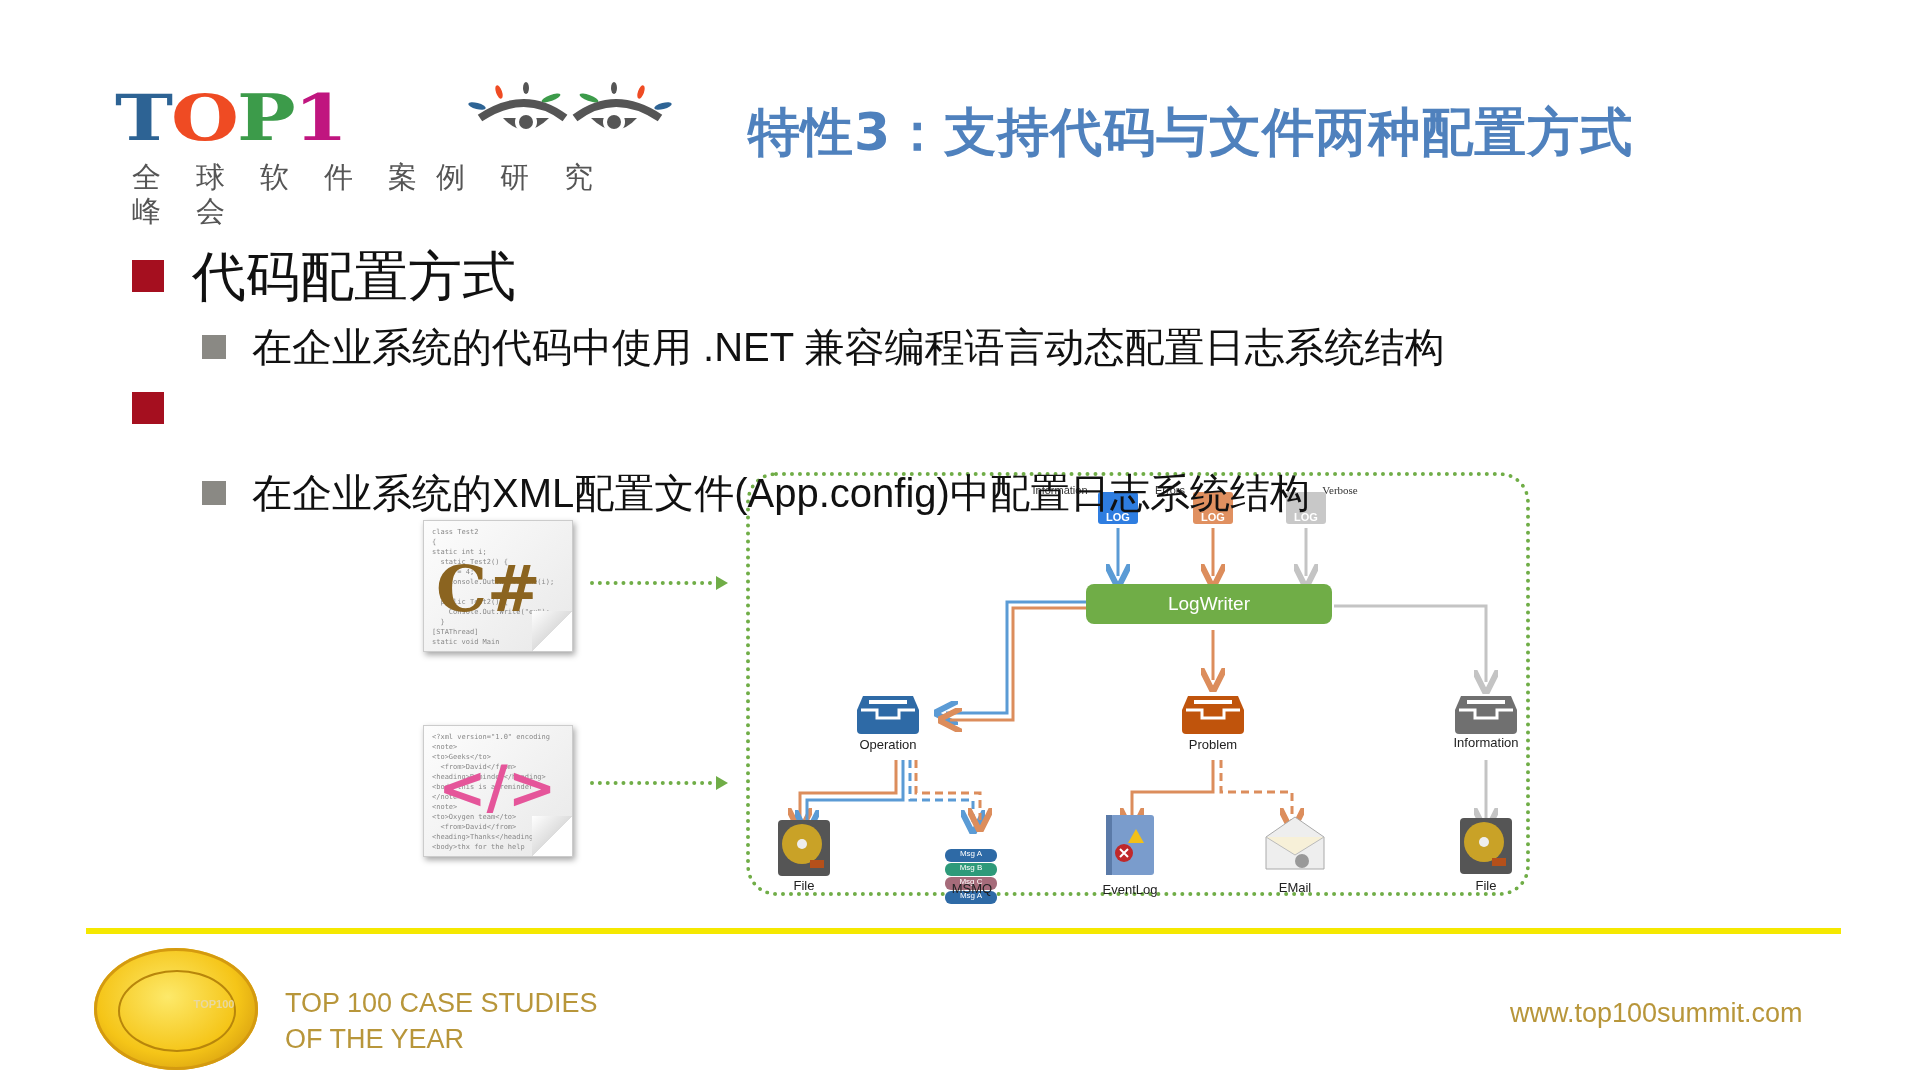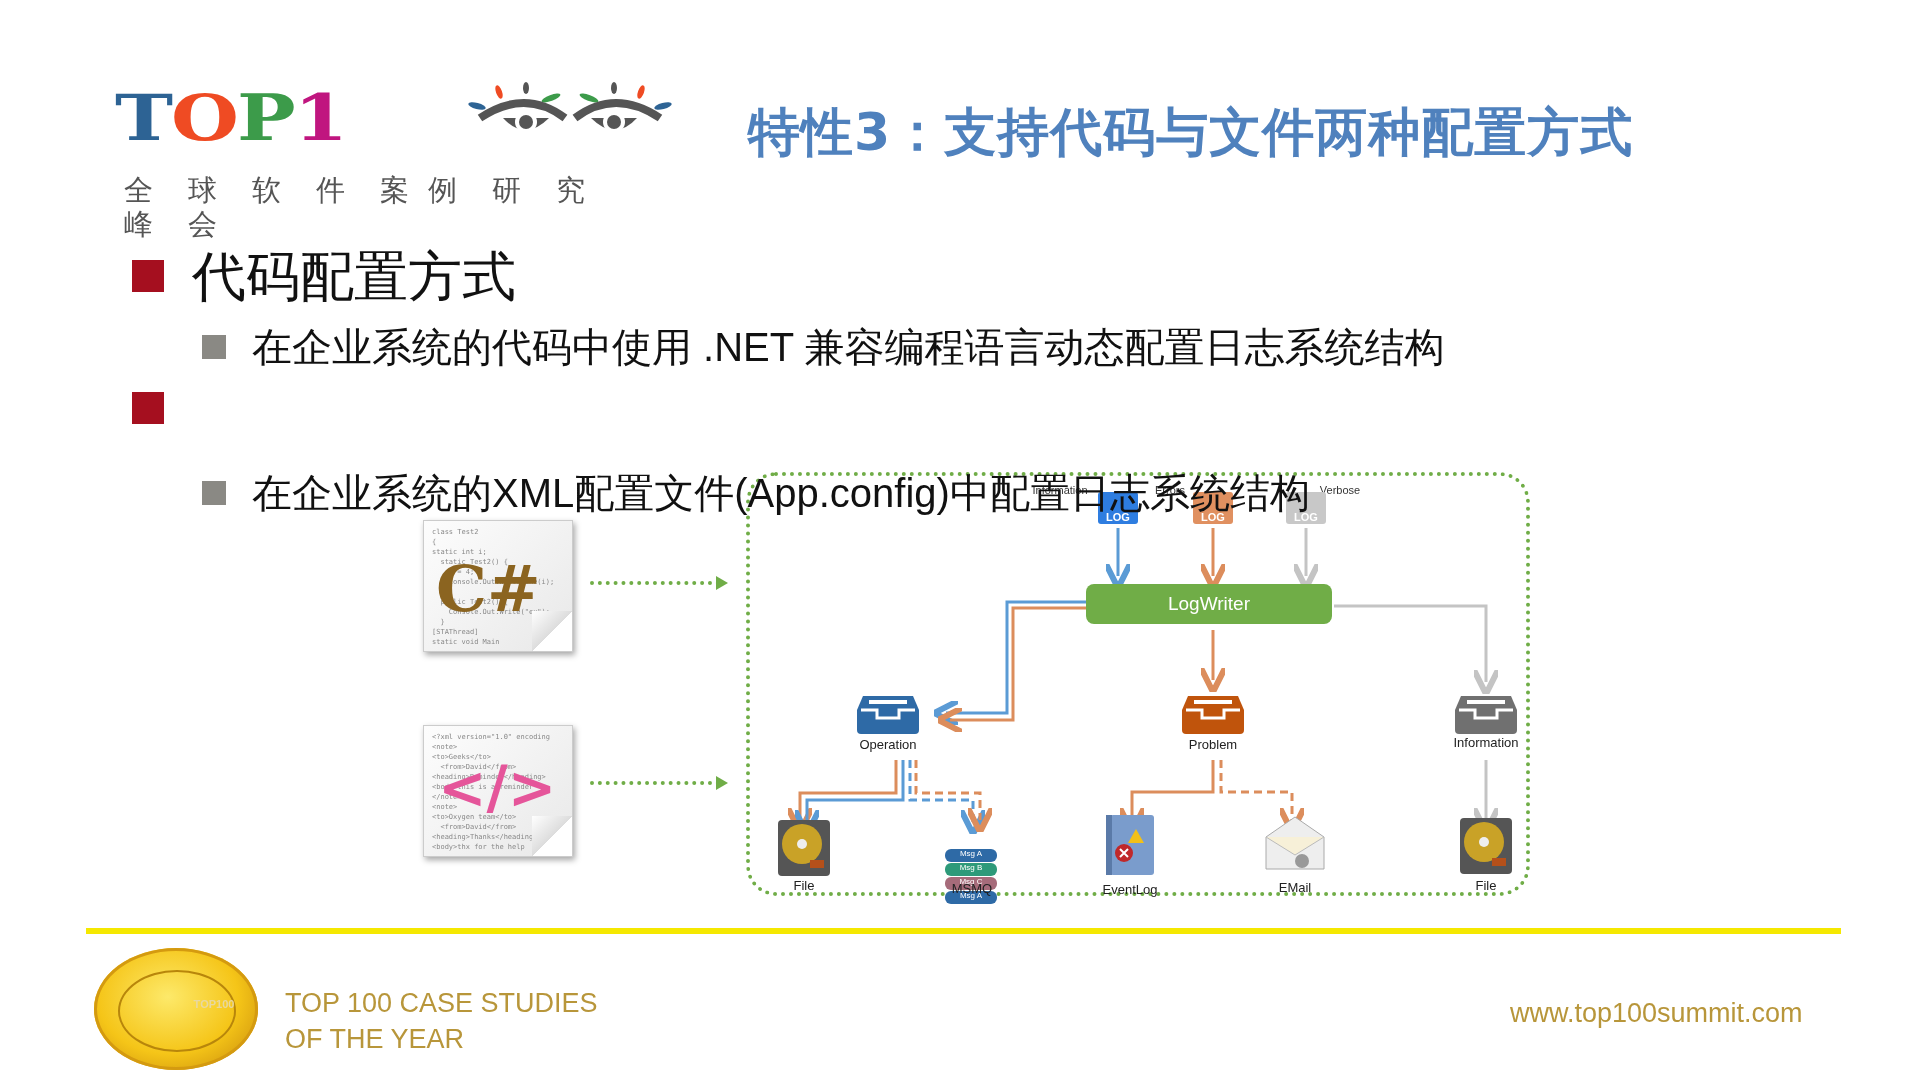--- a/index.html
+++ b/index.html
@@ -1,21 +1,21 @@
 <!DOCTYPE html>
 <html><head>
 <meta charset="utf-8">
 <style>
   html,body{margin:0;padding:0;}
   body{width:1919px;height:1079px;background:#ffffff;position:relative;overflow:hidden;font-family:"Liberation Sans","DejaVu Sans",sans-serif;}
   .abs{position:absolute;}
   
   .logo-letters{left:115px;top:82px;height:60px;display:flex;align-items:flex-end;font-family:"DejaVu Serif","Liberation Serif",serif;font-weight:bold;font-size:78px;line-height:60px;letter-spacing:-2px;transform:scaleY(0.82);transform-origin:bottom left;}
   .logo-letters span{display:inline-block;}
-  .logo-sub{left:124px;top:160px;width:510px;color:#555;font-size:29px;line-height:34px;letter-spacing:0px;margin-top:13px;}
+  .logo-sub{left:132px;top:160px;width:510px;color:#555;font-size:29px;line-height:34px;letter-spacing:0px;}
   .logo-sub span{display:inline-block;width:64px;}
   
   .title{left:748px;top:98px;font-size:52px;font-weight:bold;color:#4f81bd;letter-spacing:1px;font-family:"DejaVu Sans",sans-serif;}
   
   .b1{left:132px;font-size:54px;color:#111;line-height:60px;display:flex;align-items:center;text-align:right;}
   .b1 .sq{width:32px;height:32px;background:#a50f1f;margin-right:28px;}
   .b2{left:202px;font-size:40px;color:#111;line-height:50px;display:flex;align-items:center;}
   .b2 .sq{width:24px;height:24px;background:#8a8984;margin-right:26px;}
   
   .frame{left:746px;top:472px;width:784px;height:424px;border:4px dotted #70ad47;border-radius:30px;box-sizing:border-box;}
@@ -157,21 +157,21 @@
   <polyline points="473,290 473,322 392,322 392,350" stroke="#dc8d5c" stroke-width="3" fill="none" marker-end="url(#ao)"></polyline>
   <polyline points="481,290 481,322 552,322 552,350" stroke="#dc8d5c" stroke-width="3" fill="none" stroke-dasharray="8,5" marker-end="url(#ao)"></polyline>
 
   <line x1="746" y1="290" x2="746" y2="350" stroke="#c4c4c4" stroke-width="3" marker-end="url(#ag)"></line>
 </svg>
 
 <div class="abs lbl-small" style="left:1000px;top:484px;width:120px;font-size:11px;">Information</div>
 <div class="abs logico" style="left:1098px;top:492px;background:#2e7de0;">LOG</div>
 <div class="abs lbl-small" style="left:1140px;top:484px;width:60px;font-size:11px;">Errors</div>
 <div class="abs logico" style="left:1193px;top:492px;background:#e09060;">LOG</div>
-<div class="abs lbl-small" style="left:1310px;top:484px;width:60px;font-size:11px;">Verbose</div>
+<div class="abs lbl-small" style="left:1310px;top:484px;width:60px;font-size:11px;font-family:Liberation Serif, serif;">Verbose</div>
 <div class="abs logico" style="left:1286px;top:492px;background:#c8c8c8;">LOG</div>
 
 <div class="abs b2" style="top:468px;">
   <div class="sq"></div>
   <span>在企业系统的XML配置文件(App.config)中配置日志系统结构</span>
 </div>
 
 <div class="abs lw">LogWriter</div>
 
 <svg class="abs" style="left:857px;top:692px;" width="62" height="42">

